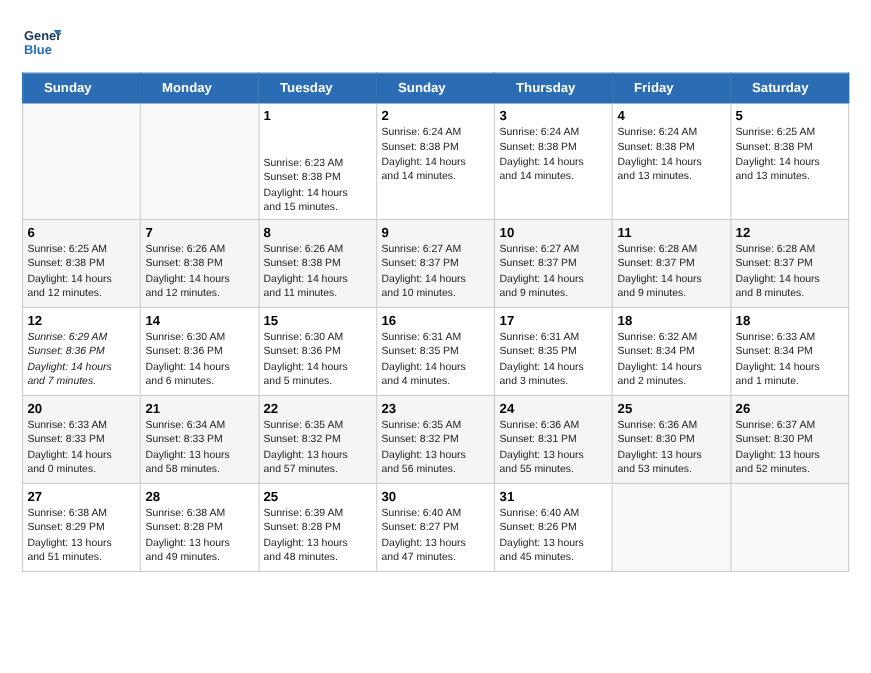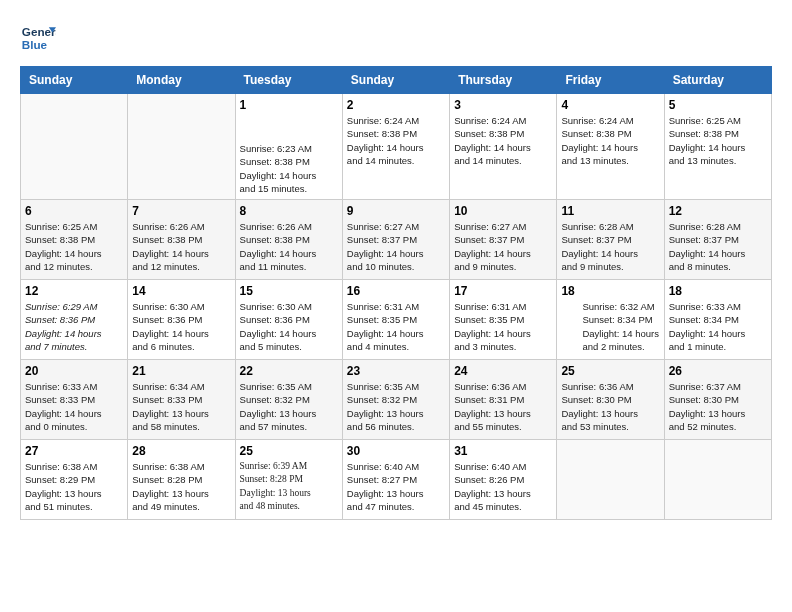--- a/index.html
+++ b/index.html
@@ -40,21 +40,21 @@
       margin-top: 2px;
     }
     table {
       width: 100%;
       border-collapse: collapse;
       font-size: 10.5px;
     }
     thead tr th {
       background-color: #2a6db5;
       color: white;
-      padding: 6px 8px;
+      padding: 6px 19px;
       text-align: left;
       font-size: 12px;
       border: 1px solid #2a6db5;
     }
     tbody tr td {
       border: 1px solid #ccc;
       vertical-align: top;
       padding: 4px 4px;
       width: calc(100% / 7);
       height: 80px;
@@ -228,21 +228,21 @@
         </td>
         <td>
           <div class="day-number">17</div>
           <div class="day-detail" style="white-space: pre-line;">Sunrise: 6:31 AM
 Sunset: 8:35 PM
 Daylight: 14 hours
 and 3 minutes.</div>
         </td>
         <td>
           <div class="day-number">18</div>
-          <div class="day-detail" style="white-space: pre-line; margin-left: 21px;">Sunrise: 6:32 AM
+          <div class="day-detail" style="white-space: pre-line;">Sunrise: 6:32 AM
 Sunset: 8:34 PM
 Daylight: 14 hours
 and 2 minutes.</div>
         </td>
         <td>
           <div class="day-number">18</div>
           <div class="day-detail" style="white-space: pre-line;">Sunrise: 6:33 AM
 Sunset: 8:34 PM
 Daylight: 14 hours
 and 1 minute.</div>
@@ -309,21 +309,21 @@
         </td>
         <td>
           <div class="day-number">28</div>
           <div class="day-detail" style="white-space: pre-line;">Sunrise: 6:38 AM
 Sunset: 8:28 PM
 Daylight: 13 hours
 and 49 minutes.</div>
         </td>
         <td>
           <div class="day-number">25</div>
-          <div class="day-detail" style="white-space: pre-line; font-family: Liberation Serif, serif;">Sunrise: 6:39 AM
+          <div class="day-detail" style="white-space: pre-line;">Sunrise: 6:39 AM
 Sunset: 8:28 PM
 Daylight: 13 hours
 and 48 minutes.</div>
         </td>
         <td>
           <div class="day-number">30</div>
           <div class="day-detail" style="white-space: pre-line;">Sunrise: 6:40 AM
 Sunset: 8:27 PM
 Daylight: 13 hours
 and 47 minutes.</div>

